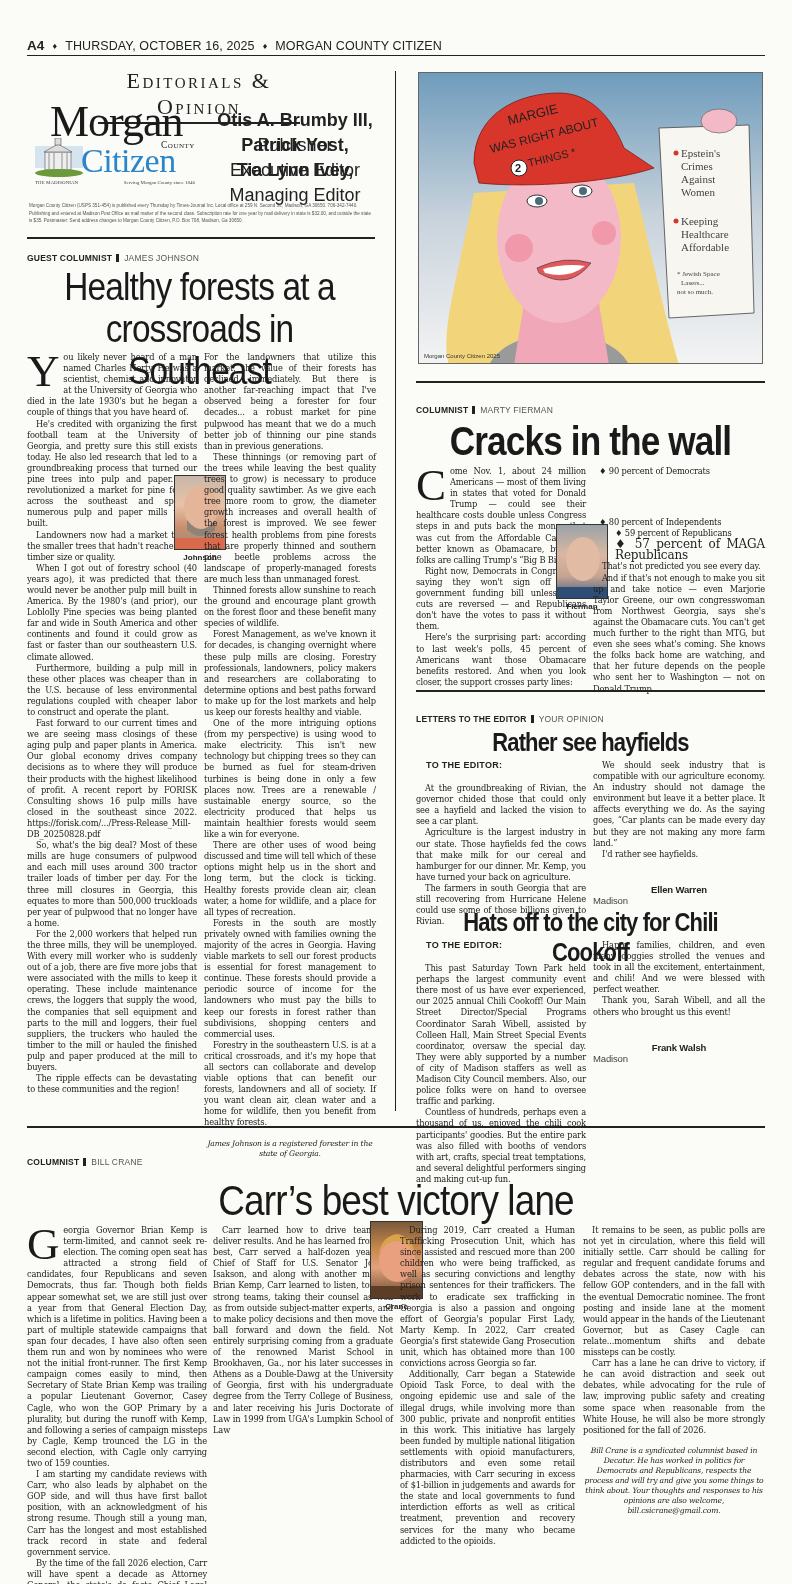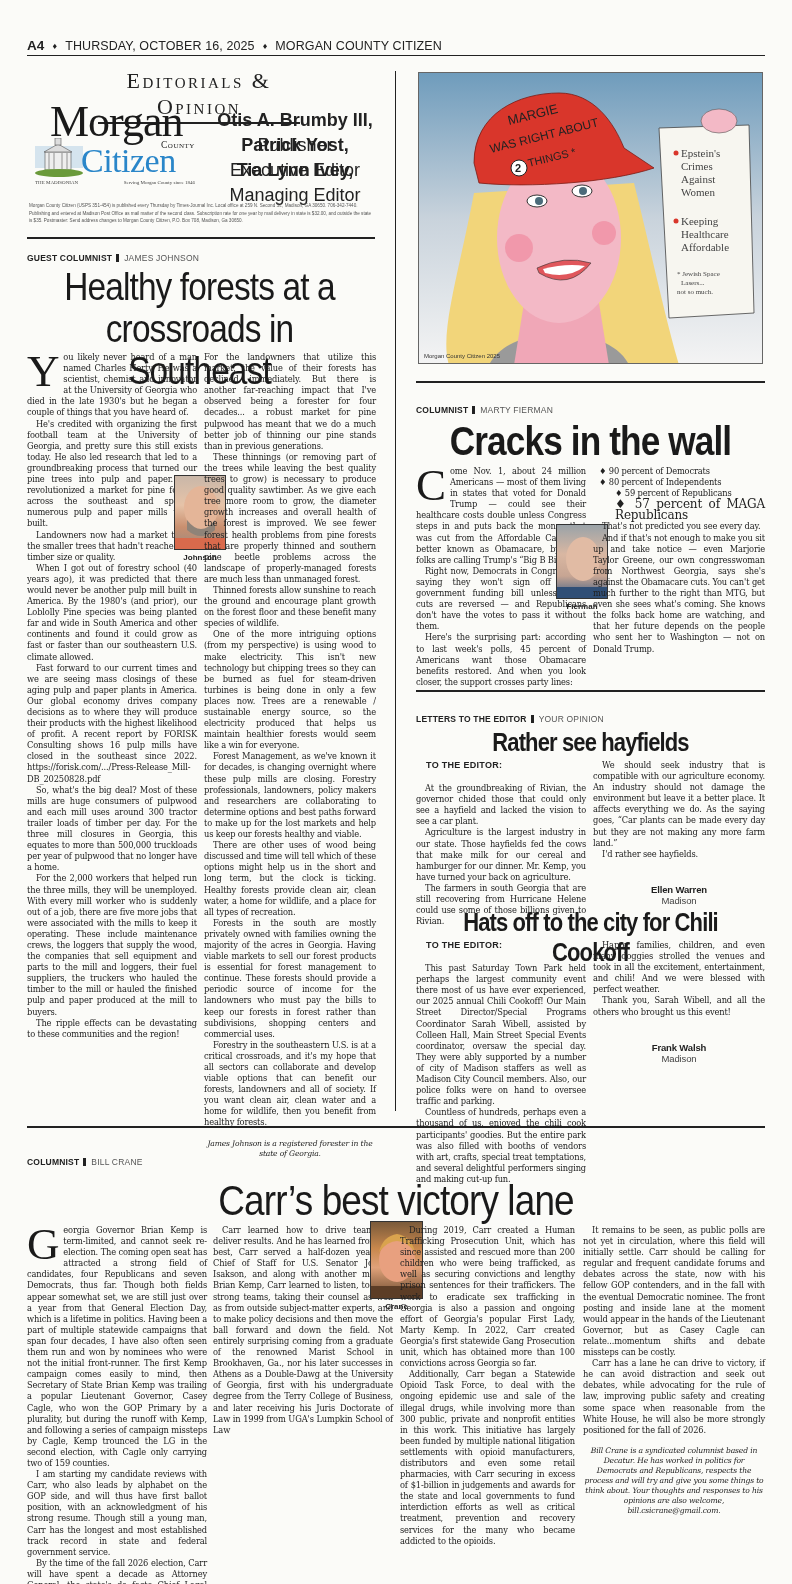--- a/index.html
+++ b/index.html
@@ -42,21 +42,21 @@
   .col { font-family: "DejaVu Serif", serif; font-size: 8.3px; line-height: 11.1px; color: #222; text-align: justify; hyphens: auto; letter-spacing: -0.15px; }
   .col p { text-indent: 9px; }
   .col p.first { text-indent: 0; }
   .dropcap { float: left; font-family: "Liberation Serif", serif; font-size: 45px; line-height: 36px; margin: 1px 4px 0 0; color:#1a1a1a; }
   .italic-note { font-style: italic; text-align: center; text-indent: 0 !important; margin-top: 10px; font-size: 7.6px; line-height: 10px; }
 
   .photo { position:absolute; border: 1px solid #333; overflow:hidden; }
   .photo-cap { position:absolute; font-family: "Liberation Sans", sans-serif; font-weight: bold; font-size: 8px; color:#222; text-align:center; }
 
   .sig-name { font-family: "Liberation Sans", sans-serif; font-weight:bold; font-size: 9.5px; text-align:center; text-indent:0 !important; margin-top: 24px; }
-  .sig-town { font-family: "Liberation Sans", sans-serif; font-size: 9.5px; text-align:center; color:#444; text-indent:0 !important; }
+  .sig-town { font-family: "Liberation Sans", sans-serif; font-size: 9.5px; text-align:left; color:#444; text-indent:0 !important; }
   .to-editor { font-family: "Liberation Sans", sans-serif; font-weight: bold; font-size: 9px; letter-spacing: 0.3px; text-indent: 0 !important; margin: 0 0 12px 10px; color:#222; }
 
   .hrule { position:absolute; height: 1.5px; background:#222; }
 
   .bullets { list-style: none; }
   .bullets li { text-indent: 0; }
 </style>
 </head>
 <body>
 
@@ -159,40 +159,41 @@
 <div class="abs headline" style="left:22px; top:266px; width:355px; font-size:38px; line-height:42px; font-weight:normal; font-family:'Liberation Sans', sans-serif; transform: scaleX(0.88); transform-origin: center top;">
   <div>Healthy forests at a</div>
   <div>crossroads in Southeast</div>
 </div>
 
 <div class="abs col" style="left:27px; top:352px; width:170px;">
   <p class="first"><span class="dropcap">Y</span><span>ou likely never heard of a man named Charles Herty. He was a scientist, chemist and innovator at the University of Georgia who died in the late 1930's but he began a couple of things that you have heard of.</span></p>
   <p>He's credited with organizing the first football team at the University of Georgia, and pretty sure this still exists today. He also led research that led to a groundbreaking process that turned our pine trees into pulp and paper. This revolutionized a market for pine forests across the southeast and sparked numerous pulp and paper mills to be built.</p>
   <p>Landowners now had a market to sell the smaller trees that hadn't reached saw timber size or quality.</p>
   <p>When I got out of forestry school (40 years ago), it was predicted that there would never be another pulp mill built in America. By the 1980's (and prior), our Loblolly Pine species was being planted far and wide in South America and other continents and found it could grow as fast or faster than our southeastern U.S. climate allowed.</p>
+  <p>Furthermore, building a pulp mill in these other places was cheaper than in the U.S. because of less environmental regulations coupled with cheaper labor to construct and operate the plant.</p>
   <p>Fast forward to our current times and we are seeing mass closings of these aging pulp and paper plants in America. Our global economy drives company decisions as to where they will produce their products with the highest likelihood of profit. A recent report by FORISK Consulting shows 16 pulp mills have closed in the southeast since 2022. https://forisk.com/.../Press-Release_Mill-DB_20250828.pdf</p>
   <p>So, what's the big deal? Most of these mills are huge consumers of pulpwood and each mill uses around 300 tractor trailer loads of timber per day. For the three mill closures in Georgia, this equates to more than 500,000 truckloads per year of pulpwood that no longer have a home.</p>
   <p>For the 2,000 workers that helped run the three mills, they will be unemployed. With every mill worker who is suddenly out of a job, there are five more jobs that were associated with the mills to keep it operating. These include maintenance crews, the loggers that supply the wood, the companies that sell equipment and parts to the mill and loggers, their fuel suppliers, the truckers who hauled the timber to the mill or hauled the finished pulp and paper produced at the mill to buyers.</p>
   <p>The ripple effects can be devastating to these communities and the region!</p>
 </div>
 <div class="photo" style="left:174px; top:475px; width:52px; height:75px; background:linear-gradient(180deg,#c9b7a8 0%,#e6c3a8 40%,#c98f6f 70%,#9a8a80 100%);">
   <svg width="52" height="75" viewBox="0 0 52 75">
       <ellipse cx="26" cy="32" rx="17" ry="22" fill="#e4b598"></ellipse>
       <path d="M12,44 Q26,62 40,44 L40,54 Q26,66 12,54 Z" fill="#8f8378"></path>
       <rect x="0" y="62" width="52" height="13" fill="#d96a4c"></rect>
     </svg>
 </div>
 <div class="photo-cap" style="left:174px; top:553px; width:52px;">Johnson</div>
 
 <div class="abs col" style="left:204px; top:352px; width:172px;">
   <p class="first">For the landowners that utilize this market, the value of their forests has declined immediately. But there is another far-reaching impact that I've observed being a forester for four decades... a robust market for pine pulpwood has meant that we do a much better job of thinning our pine stands than in previous generations.</p>
   <p>These thinnings (or removing part of the trees while leaving the best quality trees to grow) is necessary to produce good quality sawtimber. As we give each tree more room to grow, the diameter growth increases and overall health of the forest is improved. We see fewer forest health problems from pine forests that are properly thinned and southern pine beetle problems across the landscape of properly-managed forests are much less than unmanaged forest.</p>
   <p>Thinned forests allow sunshine to reach the ground and encourage plant growth on the forest floor and these benefit many species of wildlife.</p>
+  <p>Forest Management, as we've known it for decades, is changing overnight where these pulp mills are closing. Forestry professionals, landowners, policy makers and researchers are collaborating to determine options and best paths forward to make up for the lost markets and help us keep our forests healthy and viable.</p>
   <p>One of the more intriguing options (from my perspective) is using wood to make electricity. This isn't new technology but chipping trees so they can be burned as fuel for steam-driven turbines is being done in only a few places now. Trees are a renewable / sustainable energy source, so the electricity produced that helps us maintain healthier forests would seem like a win for everyone.</p>
-  <p>Forest Management, as we've known it for decades, is changing overnight where these pulp mills are closing. Forestry professionals, landowners, policy makers and researchers are collaborating to determine options and best paths forward to make up for the lost markets and help us keep our forests healthy and viable.</p>
   <p>There are other uses of wood being discussed and time will tell which of these options might help us in the short and long term, but the clock is ticking. Healthy forests provide clean air, clean water, a home for wildlife, and a place for all types of recreation.</p>
   <p>Forests in the south are mostly privately owned with families owning the majority of the acres in Georgia. Having viable markets to sell our forest products is essential for forest management to continue. These forests should provide a periodic source of income for the landowners who must pay the bills to keep our forests in forest rather than subdivisions, shopping centers and commercial uses.</p>
   <p>Forestry in the southeastern U.S. is at a critical crossroads, and it's my hope that all sectors can collaborate and develop viable options that can benefit our forests, landowners and all of society. If you want clean air, clean water and a home for wildlife, then you benefit from healthy forests.</p>
   <p class="italic-note">James Johnson is a registered forester in the state of Georgia.</p>
 </div>
 
 <div class="abs kicker" style="left:416px; top:405px;">
   <b>COLUMNIST</b><span class="bar"></span><span class="who">MARTY FIERMAN</span>
 </div>
 <div class="abs headline" style="left:416px; top:418px; width:349px; font-size:40px; line-height:46px; transform: scaleX(0.88); transform-origin: center top;">Cracks in the wall</div>
@@ -206,21 +207,21 @@
   <svg width="52" height="75" viewBox="0 0 52 75">
       <ellipse cx="26" cy="34" rx="17" ry="22" fill="#e1bba4"></ellipse>
       <rect x="0" y="62" width="52" height="13" fill="#2f4e76"></rect>
     </svg>
 </div>
 <div class="photo-cap" style="left:556px; top:602px; width:52px;">Fierman</div>
 
 <div class="abs col" style="left:593px; top:466px; width:172px;">
   <ul class="bullets" style="padding-left:6px;">
     <li style="margin-left:0;"><span>♦ </span><span>90 percent of Democrats</span></li>
-    <li style="margin-left:0;"><span>♦ </span><span>80 percent of Independents</span></li>
+    <li style="margin-left:0;margin-top:40px;"><span>♦ </span><span>80 percent of Independents</span></li>
     <li style="margin-left:16px;"><span>♦ </span><span>59 percent of Republicans</span></li>
     <li style="margin-left:16px; font-size:12px;"><span>♦ </span><span>57 percent of MAGA Republicans</span></li>
   </ul>
   <p>That's not predicted you see every day.</p>
   <p>And if that's not enough to make you sit up and take notice — even Marjorie Taylor Greene, our own congresswoman from Northwest Georgia, says she's against the Obamacare cuts. You can't get much further to the right than MTG, but even she sees what's coming. She knows the folks back home are watching, and that her future depends on the people who sent her to Washington — not on Donald Trump.</p>
 </div>
 <div class="hrule" style="left:416px; top:690px; width:349px;"></div>
 
 <div class="abs kicker" style="left:416px; top:714px;">
   <b>LETTERS TO THE EDITOR</b><span class="bar"></span><span class="who">YOUR OPINION</span>

